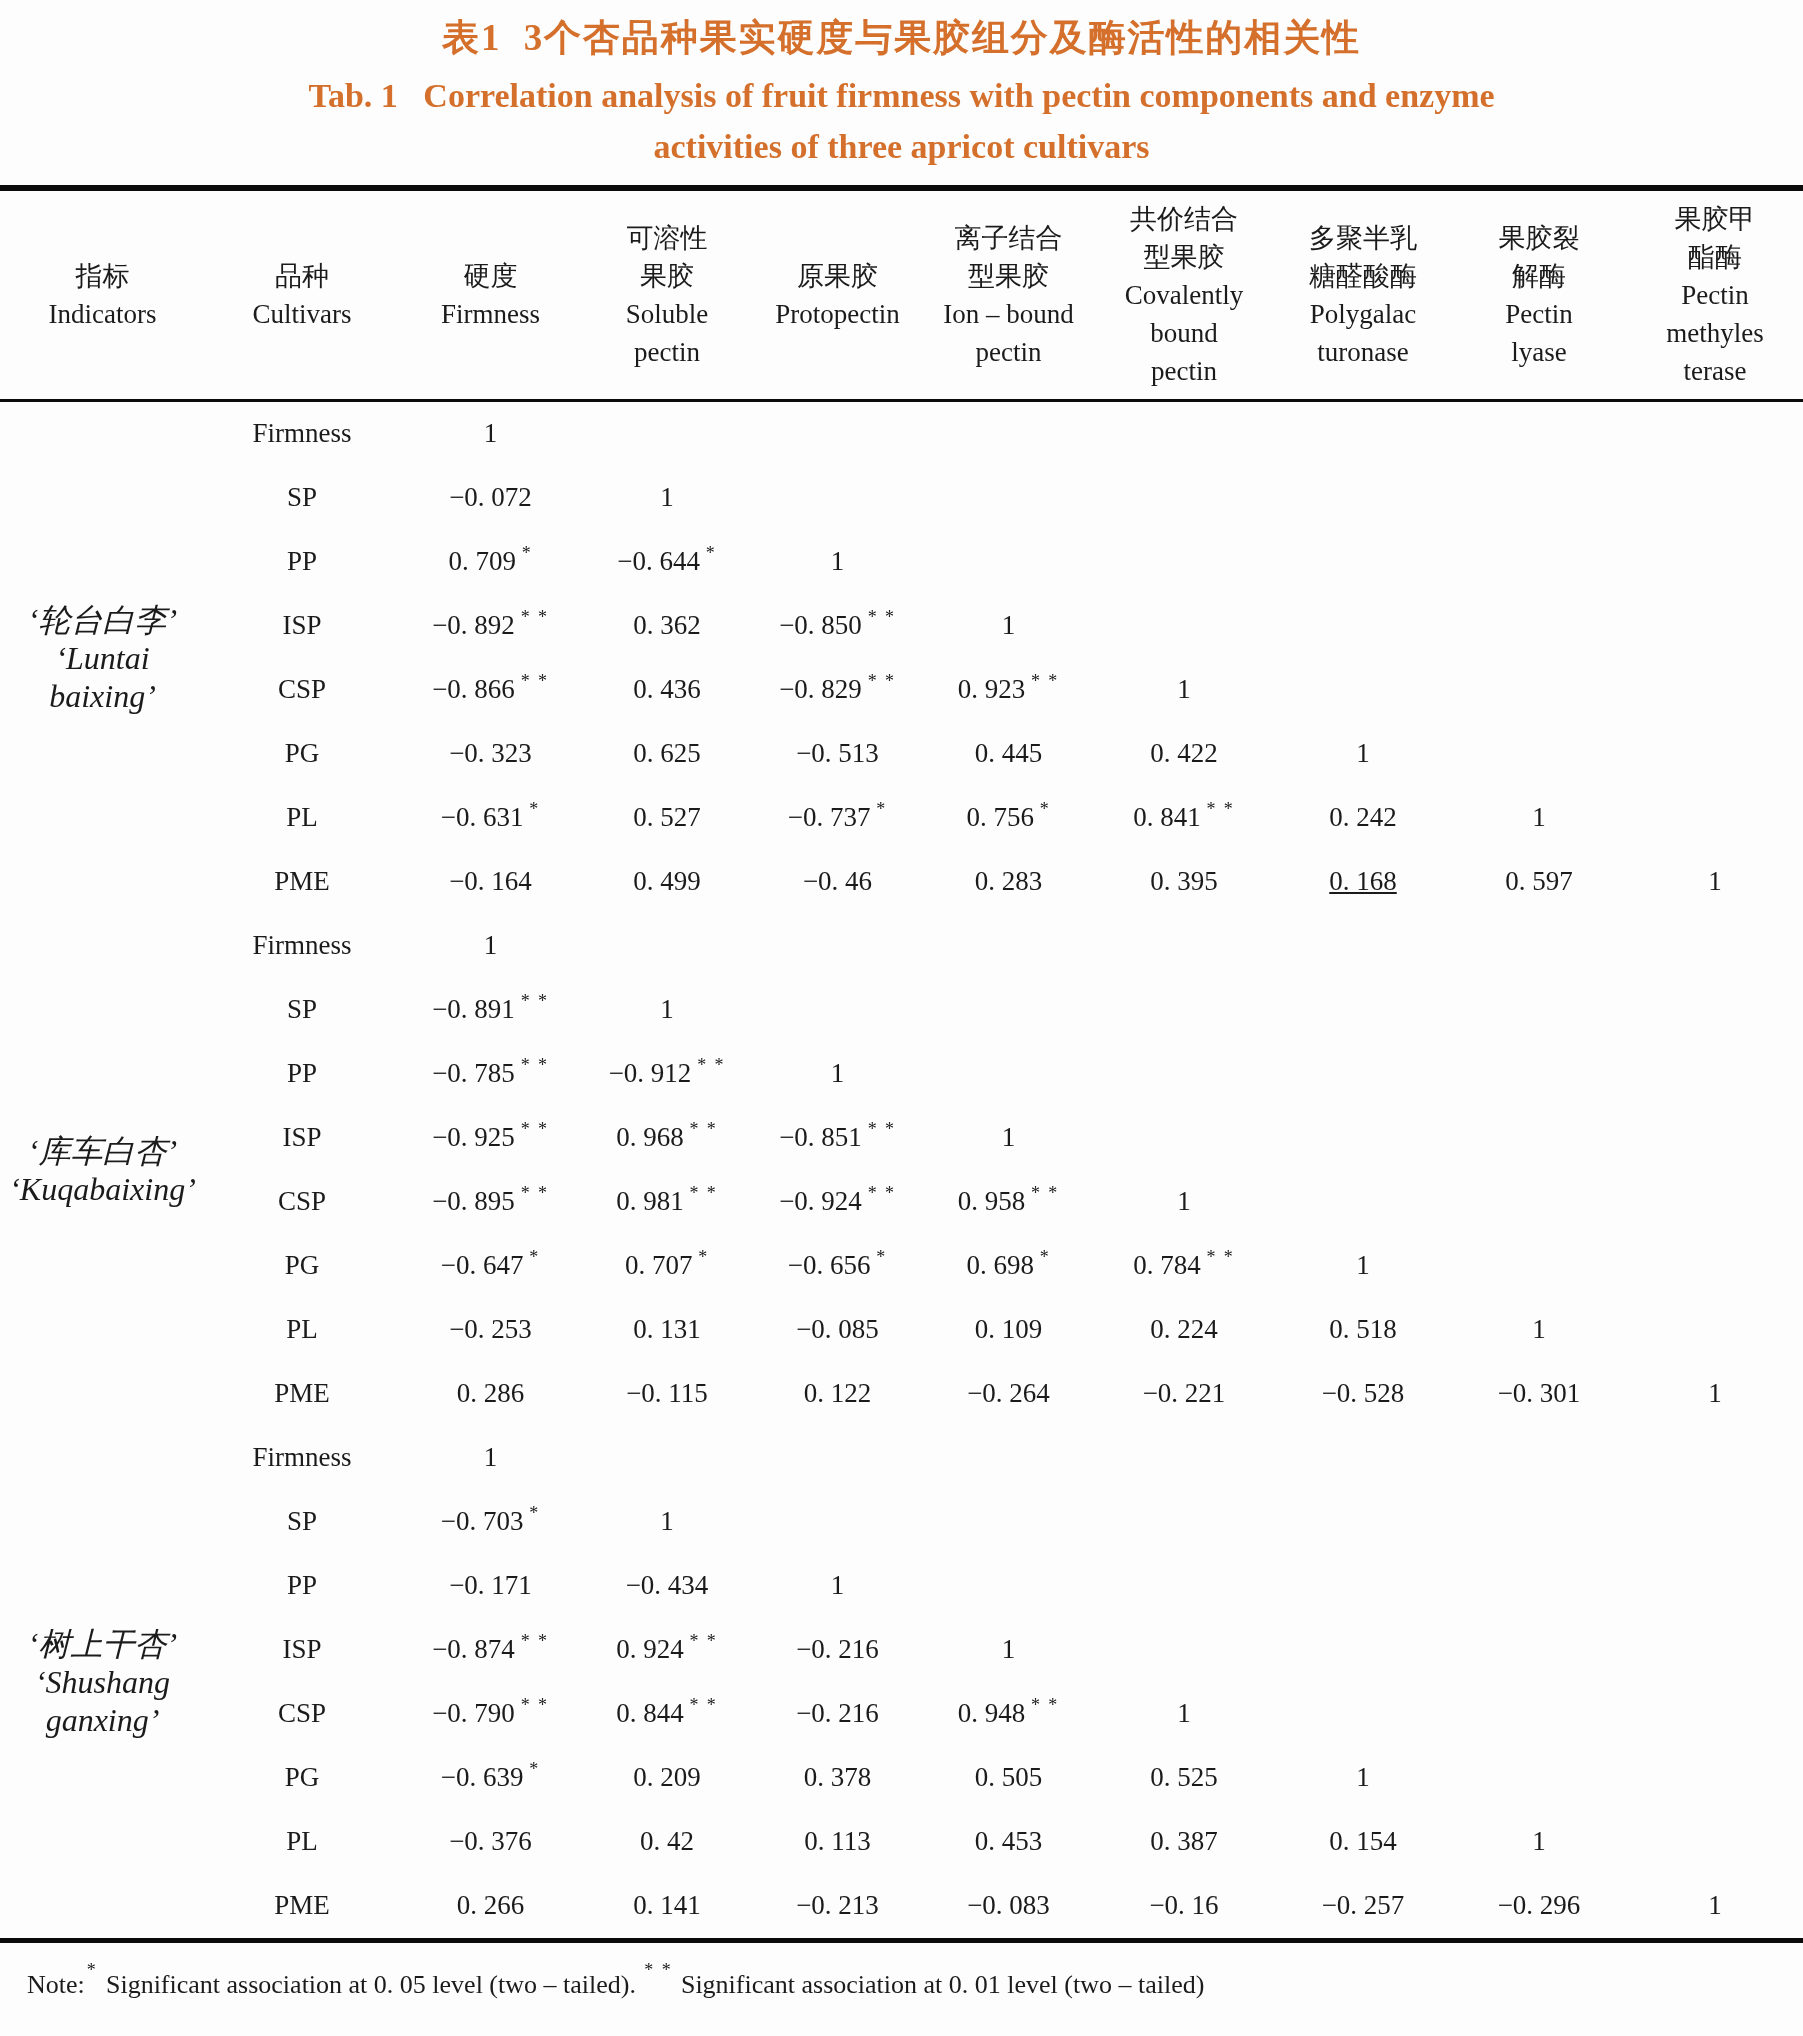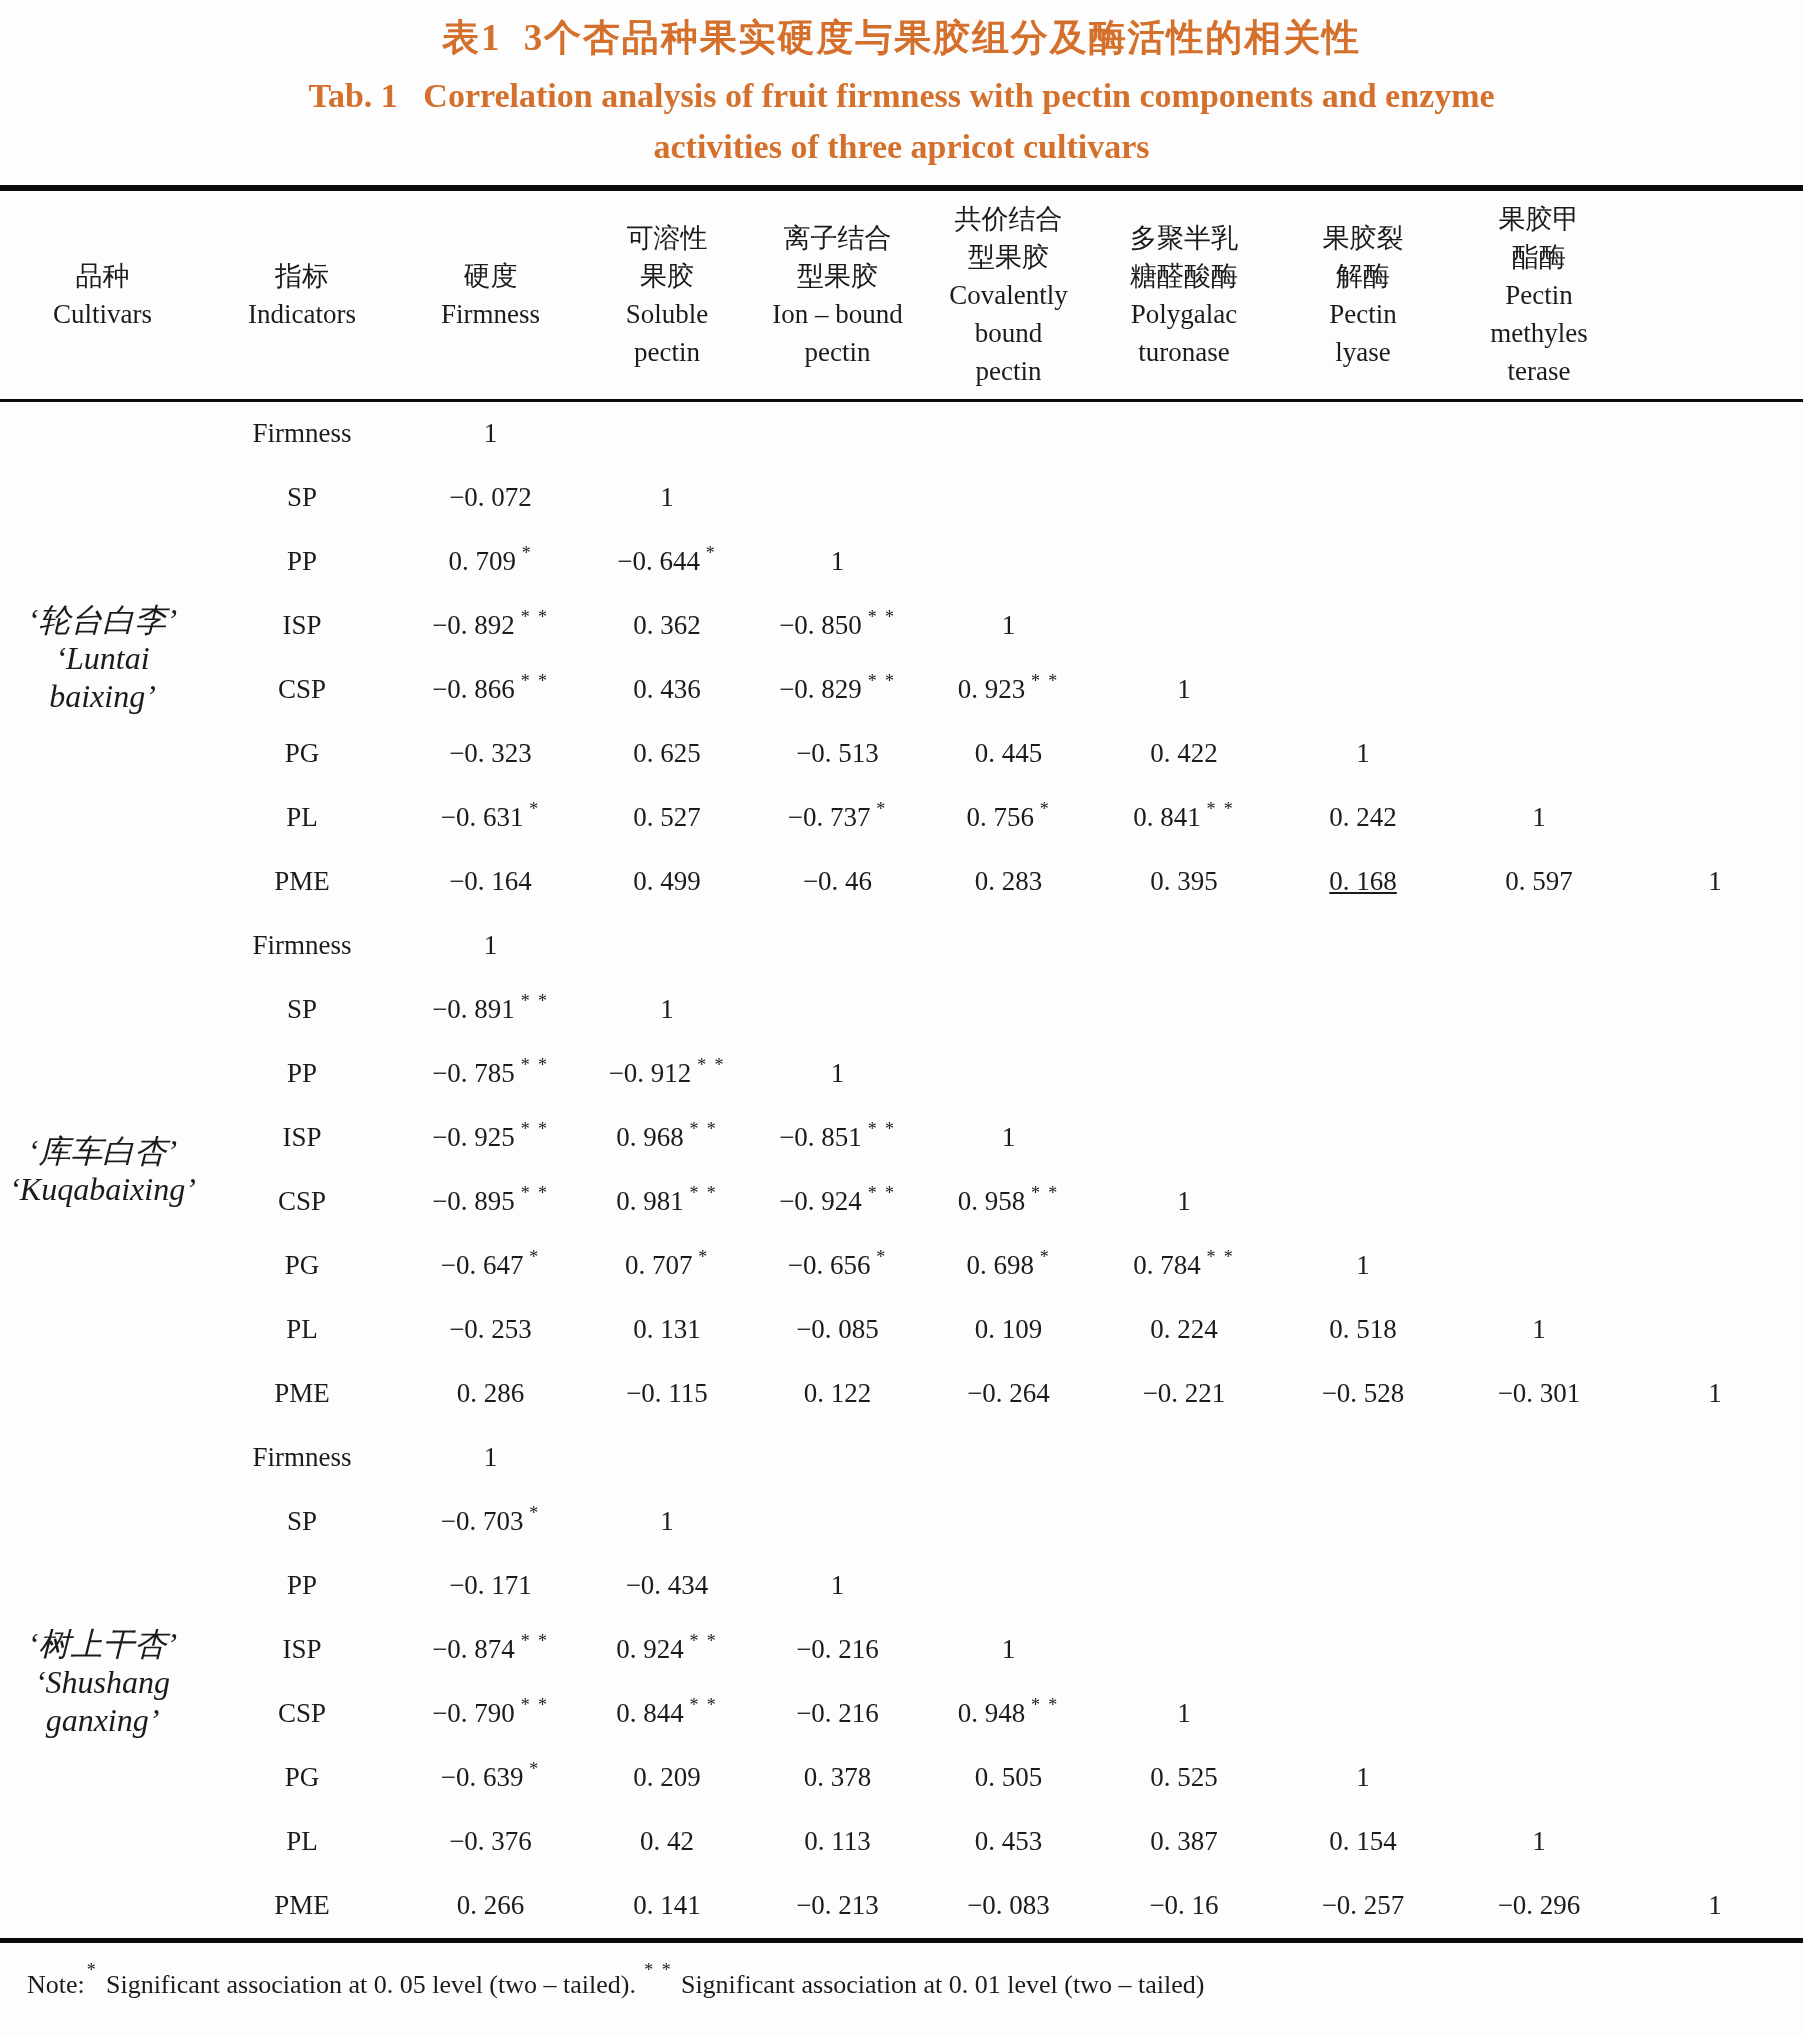--- a/index.html
+++ b/index.html
@@ -69,36 +69,40 @@
   <div class="title-block">
     <div class="title-zh" style="color: rgb(212, 112, 44);">表1  3个杏品种果实硬度与果胶组分及酶活性的相关性</div>
     <div class="title-en" style="color: rgb(212, 112, 44);">Tab. 1   Correlation analysis of fruit firmness with pectin components and enzyme</div>
     <div class="title-en" style="color: rgb(212, 112, 44);">activities of three apricot cultivars</div>
   </div>
 
   <div class="rule thick"></div>
 
   <div class="grid table-header" id="table-header">
       <div class="header-cell">
+        <div>指标</div>
+        <div>Indicators</div>
+      </div>
+      <div class="header-cell">
         <div>品种</div>
         <div>Cultivars</div>
-      </div>
-      <div class="header-cell">
-        <div>指标</div>
-        <div>Indicators</div>
       </div>
       <div class="header-cell">
         <div>硬度</div>
         <div>Firmness</div>
       </div>
       <div class="header-cell">
         <div>可溶性</div>
         <div>果胶</div>
         <div>Soluble</div>
         <div>pectin</div>
+      </div>
+      <div class="header-cell">
+        <div>原果胶</div>
+        <div>Protopectin</div>
       </div>
       <div class="header-cell">
         <div>离子结合</div>
         <div>型果胶</div>
         <div>Ion – bound</div>
         <div>pectin</div>
       </div>
       <div class="header-cell">
         <div>共价结合</div>
         <div>型果胶</div>

